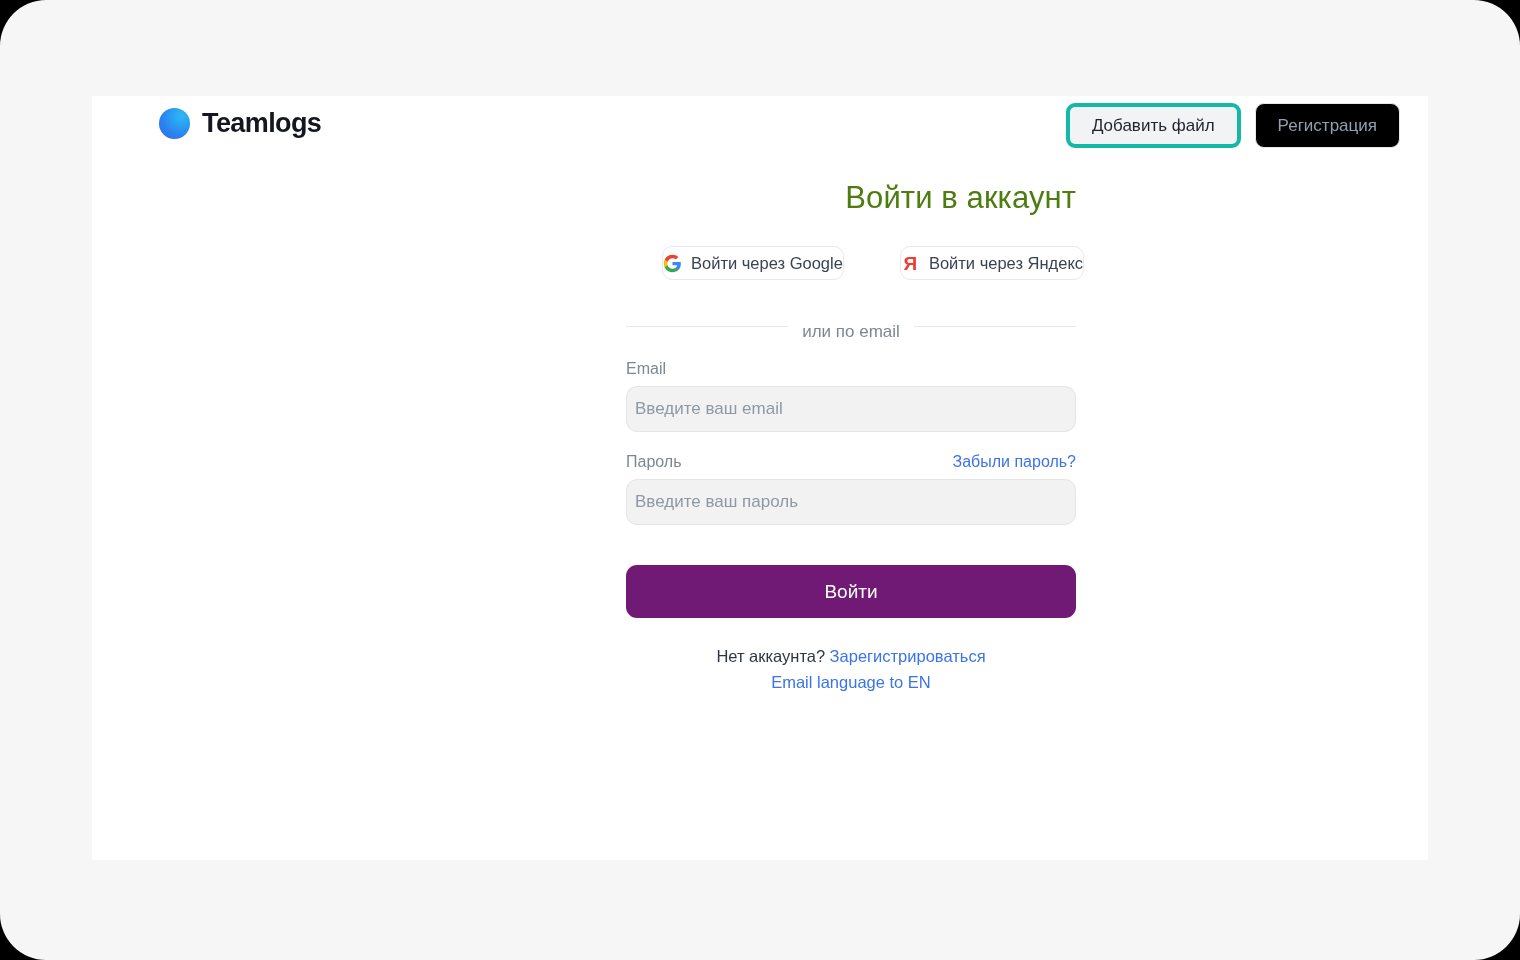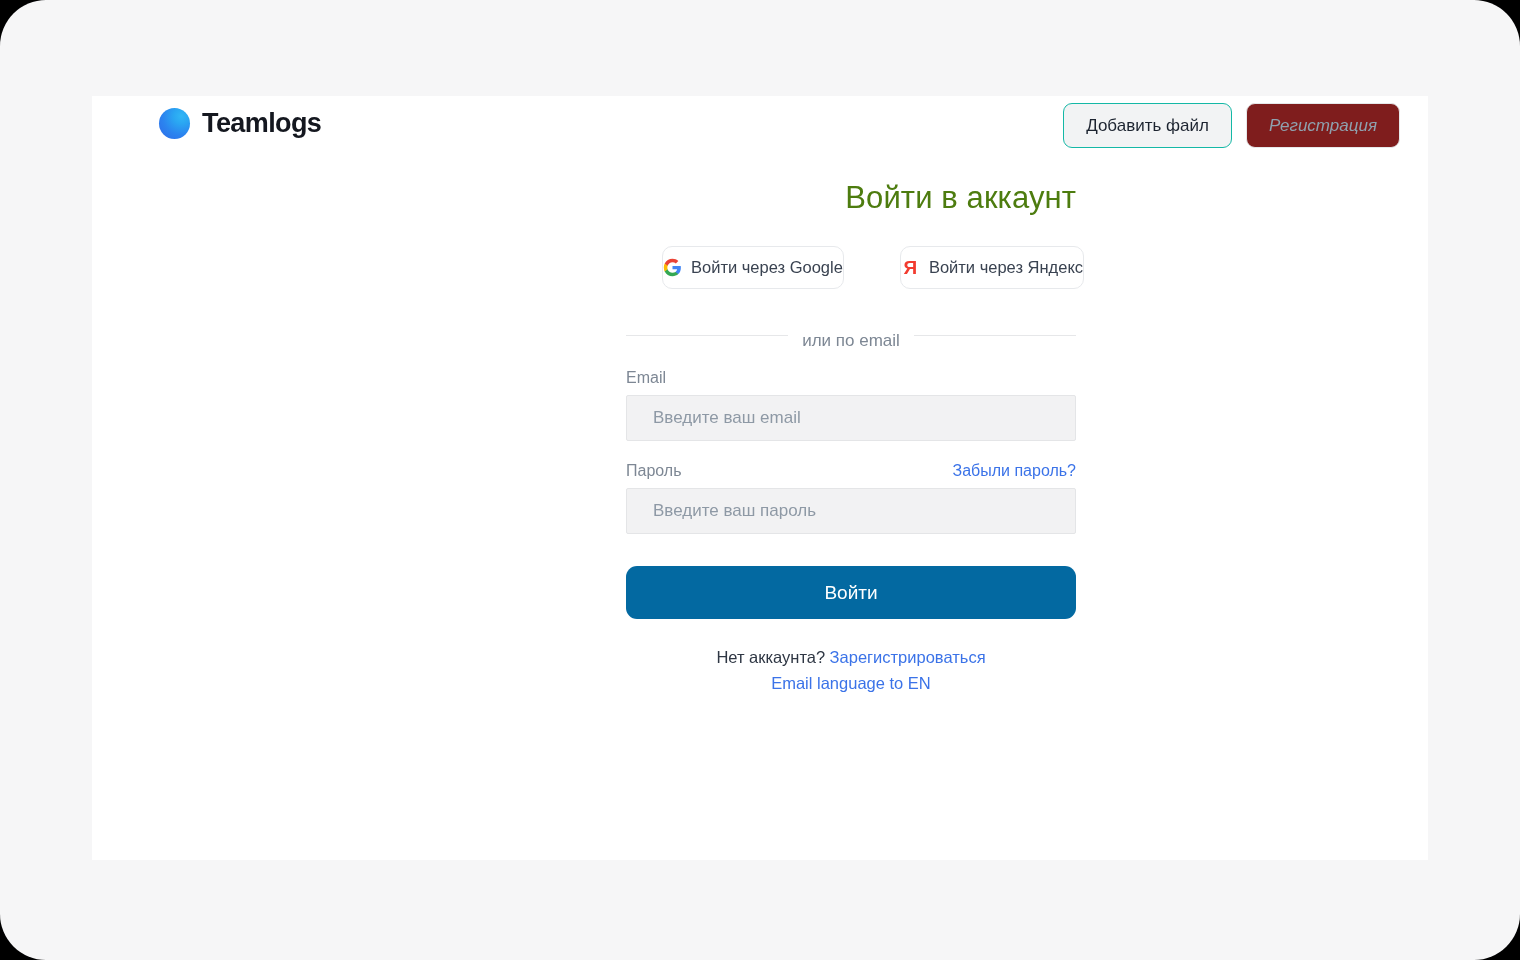--- a/index.html
+++ b/index.html
@@ -82,28 +82,27 @@
     display: flex;
     align-items: center;
     justify-content: center;
     cursor: pointer;
     white-space: nowrap;
   }
 
   .hdr-btn.filled {
     background: #f2f3f4;
     color: #1d2430;
-    border: 1px solid #14b8a6;
+    border: 4px solid #14b8a6;
   }
 
   .hdr-btn.outline {
-    background: #7f1d1d;
+    background: #000000;
     color: #8fa1ae;
     border: 1px solid #e6e8ea;
-    font-style: italic;
   }
 
   
   #auth {
     position: absolute;
     left: 534px;
     top: 84px;
     width: 450px;
   }
 
@@ -118,21 +117,21 @@
 
   #oauth-row {
     display: flex;
     justify-content: space-between;
     gap: 20px;
     margin-bottom: 31px;
   }
 
   .oauth-btn {
     flex: 1;
-    height: 43px;
+    height: 34px;
     background: #ffffff;
     border: 1px solid #e7e9ec;
     border-radius: 10px;
     display: flex;
     align-items: center;
     justify-content: center;
     gap: 9px;
     font-size: 16.5px;
     color: #3a4351;
     cursor: pointer;
@@ -193,34 +192,34 @@
     color: #3b73e8;
     cursor: pointer;
     text-decoration: none;
   }
 
   .text-input {
     width: 100%;
     height: 46px;
     background: #f2f2f3;
     border: 1px solid #e4e5e7;
-    border-radius: 2px;
-    padding: 0 26px;
+    border-radius: 11px;
+    padding: 0 8px;
     font-size: 17px;
     font-family: "Liberation Sans", sans-serif;
     color: #1d2430;
     outline: none;
   }
   .text-input::placeholder { color: #8e99a5; }
 
   #submit-btn {
     width: 100%;
     height: 53px;
-    margin-top: 12px;
-    background: #0369a1;
+    margin-top: 20px;
+    background: #701a75;
     border: none;
     border-radius: 11px;
     color: #ffffff;
     font-size: 19px;
     font-family: "Liberation Sans", sans-serif;
     cursor: pointer;
   }
 
   #footer-links {
     margin-top: 26px;

